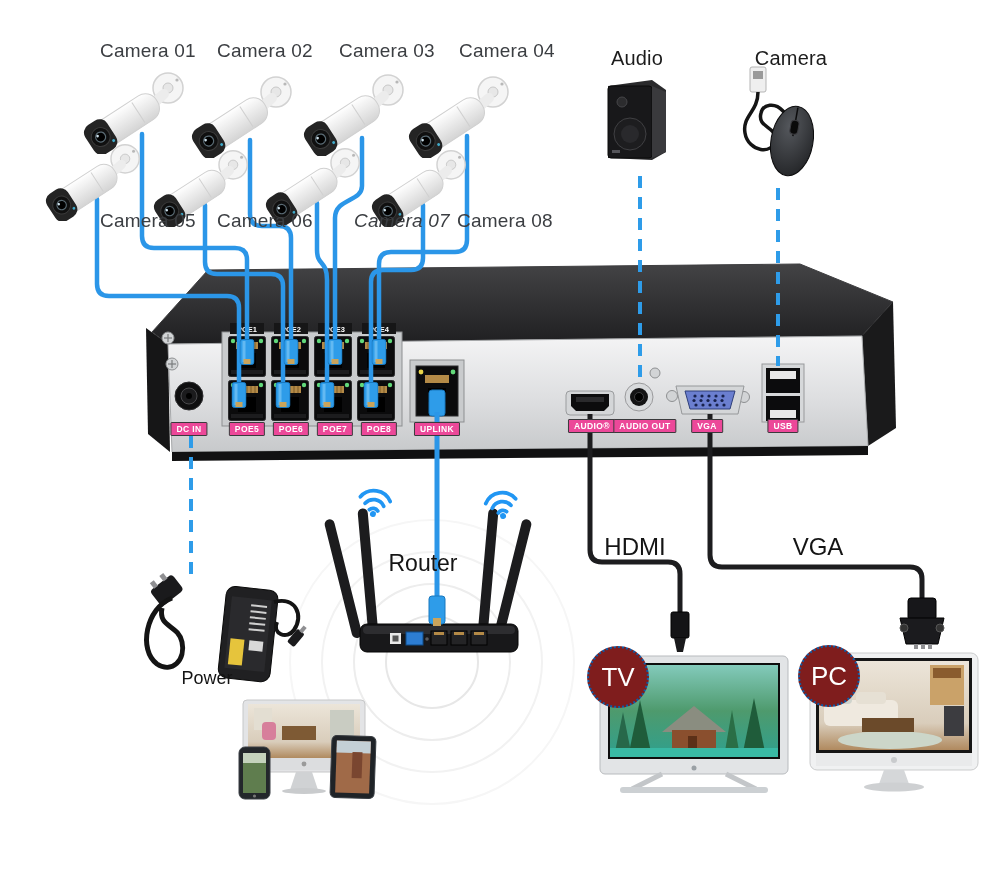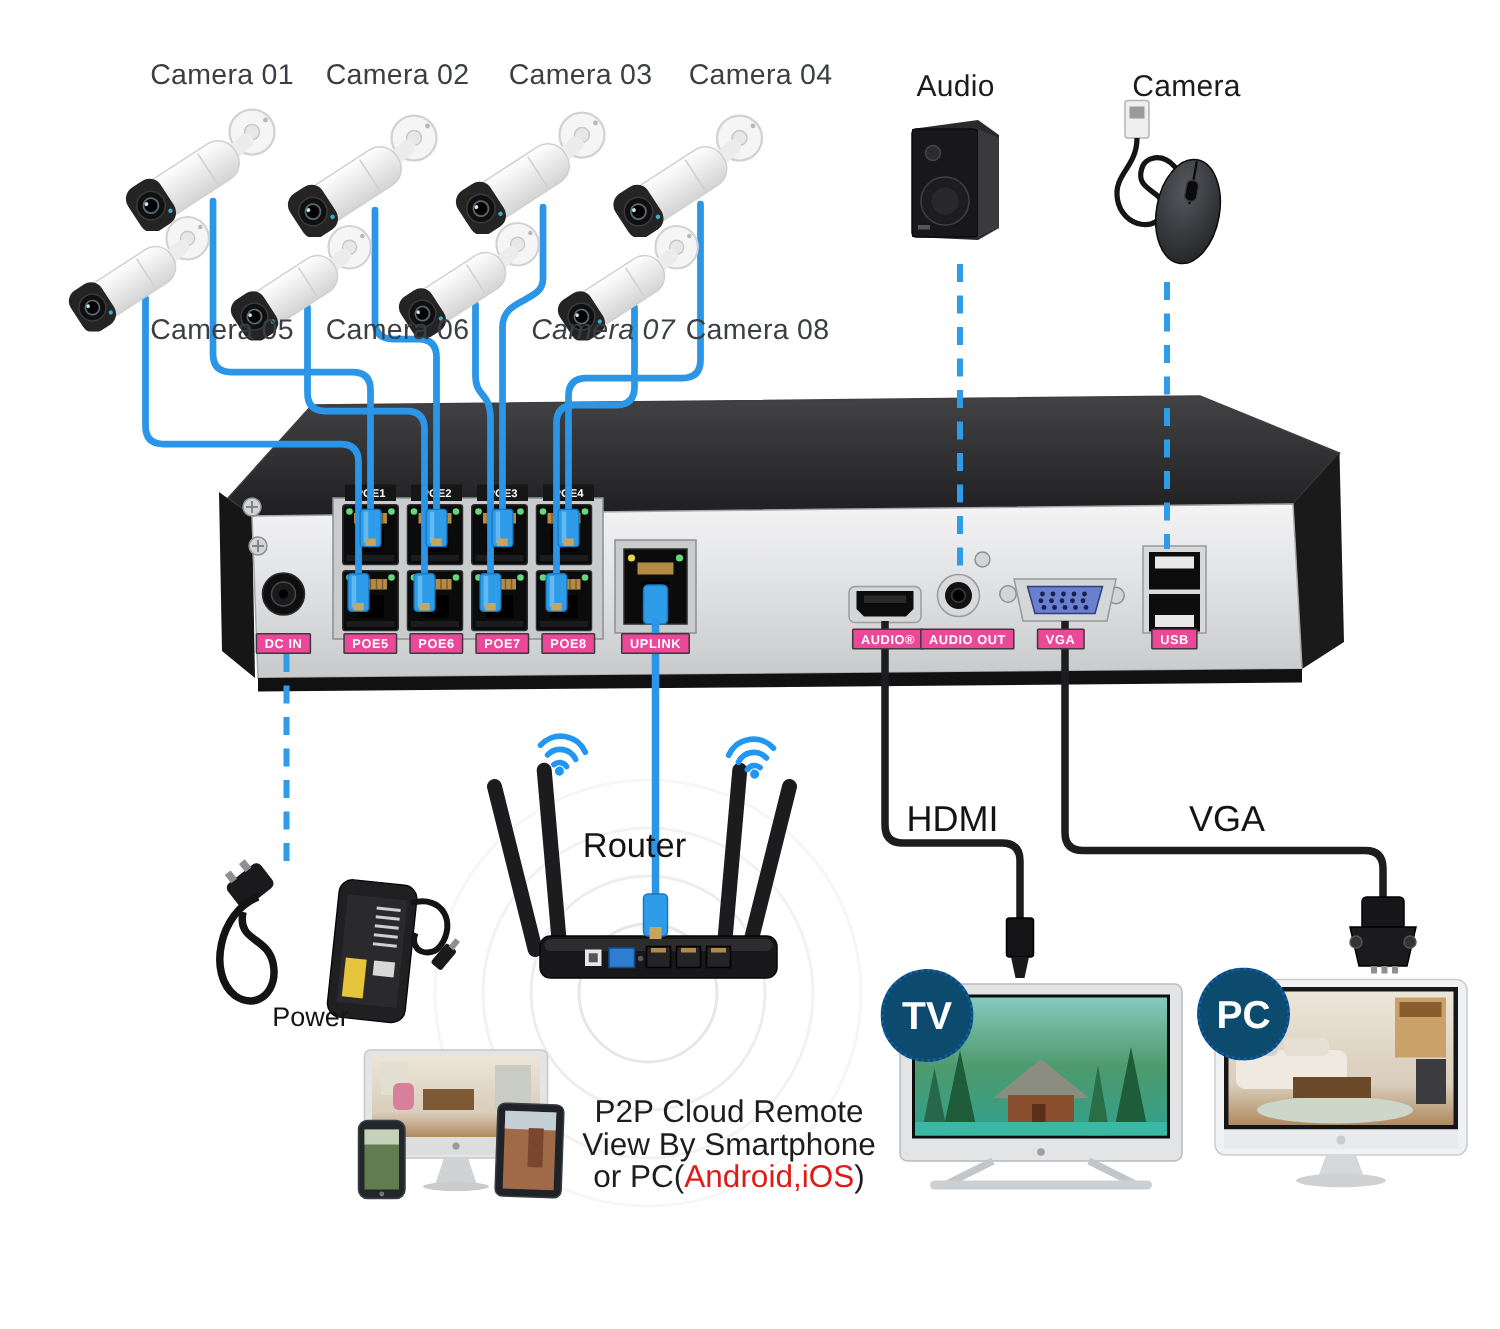--- a/index.html
+++ b/index.html
@@ -7,22 +7,22 @@
          font-family:"Liberation Sans", sans-serif;}
   #stage svg.base{position:absolute;left:0;top:0;}
   .lbl{position:absolute;transform:translateX(-50%);white-space:nowrap;color:#3b3e42;
        font-size:19px;letter-spacing:.2px;}
   .lbl.dark{color:#1c1c1c;}
   .cable-lbl{position:absolute;transform:translateX(-50%);white-space:nowrap;color:#141414;font-size:24px;}
   .big-lbl{position:absolute;transform:translateX(-50%);white-space:nowrap;color:#141414;font-size:24px;}
   .port-badge{position:absolute;transform:translateX(-50%);background:#ec4899;color:#fff;
        font-size:8.5px;font-weight:bold;letter-spacing:.4px;padding:2px 5px 1px 5px;
        border:1px solid #3a3a3c;border-radius:1px;line-height:9px;}
-  .round-badge{position:absolute;width:58px;height:58px;border-radius:50%;background:#0c4a6e;
-       border:2px dotted #0d5ca8;color:#fff;font-weight:bold;font-size:26px;
+  .round-badge{position:absolute;width:58px;height:58px;border-radius:50%;background:#7f1d1d;
+       border:2px dotted #0d5ca8;color:#fff;font-weight:normal;font-size:26px;
        display:flex;align-items:center;justify-content:center;}
   .p2p{position:absolute;left:486px;top:731px;transform:translateX(-50%);text-align:center;
        color:#1d1d1d;font-size:21px;line-height:21.5px;white-space:nowrap;}
   .p2p .red{color:#e01b17;}
 </style>
 </head>
 <body>
 
 <div id="stage">
 
@@ -449,19 +449,14 @@
 
 <div class="big-lbl" style="left:423px;top:550px;font-size:23px;">Router</div>
 <div class="big-lbl" style="left:207px;top:668px;font-size:18px;">Power</div>
 
 <div class="cable-lbl" style="left:635px;top:533px;">HDMI</div>
 <div class="cable-lbl" style="left:818px;top:533px;">VGA</div>
 
 <div class="round-badge" style="left:587px;top:646px;">TV</div>
 <div class="round-badge" style="left:798px;top:645px;">PC</div>
 
-<div class="p2p">
-  <div>P2P Cloud Remote</div>
-  <div>View By Smartphone</div>
-  <div><span>or PC(</span><span class="red">Android,iOS</span><span>)</span></div>
+
 </div>
 
-</div>
-
 </body></html>

